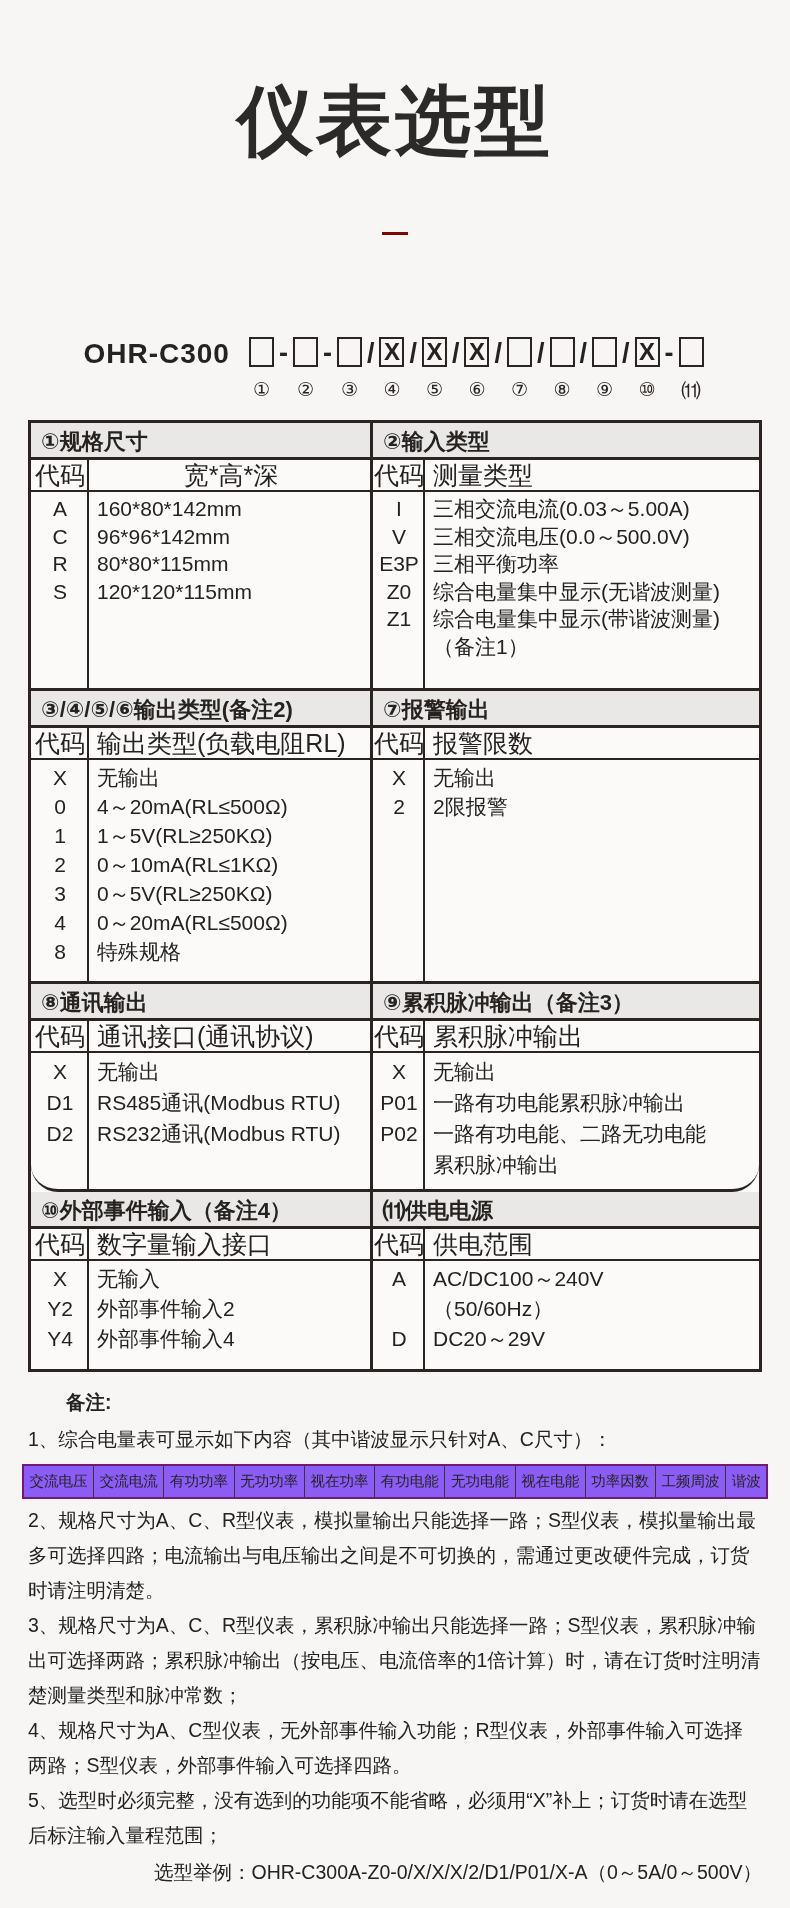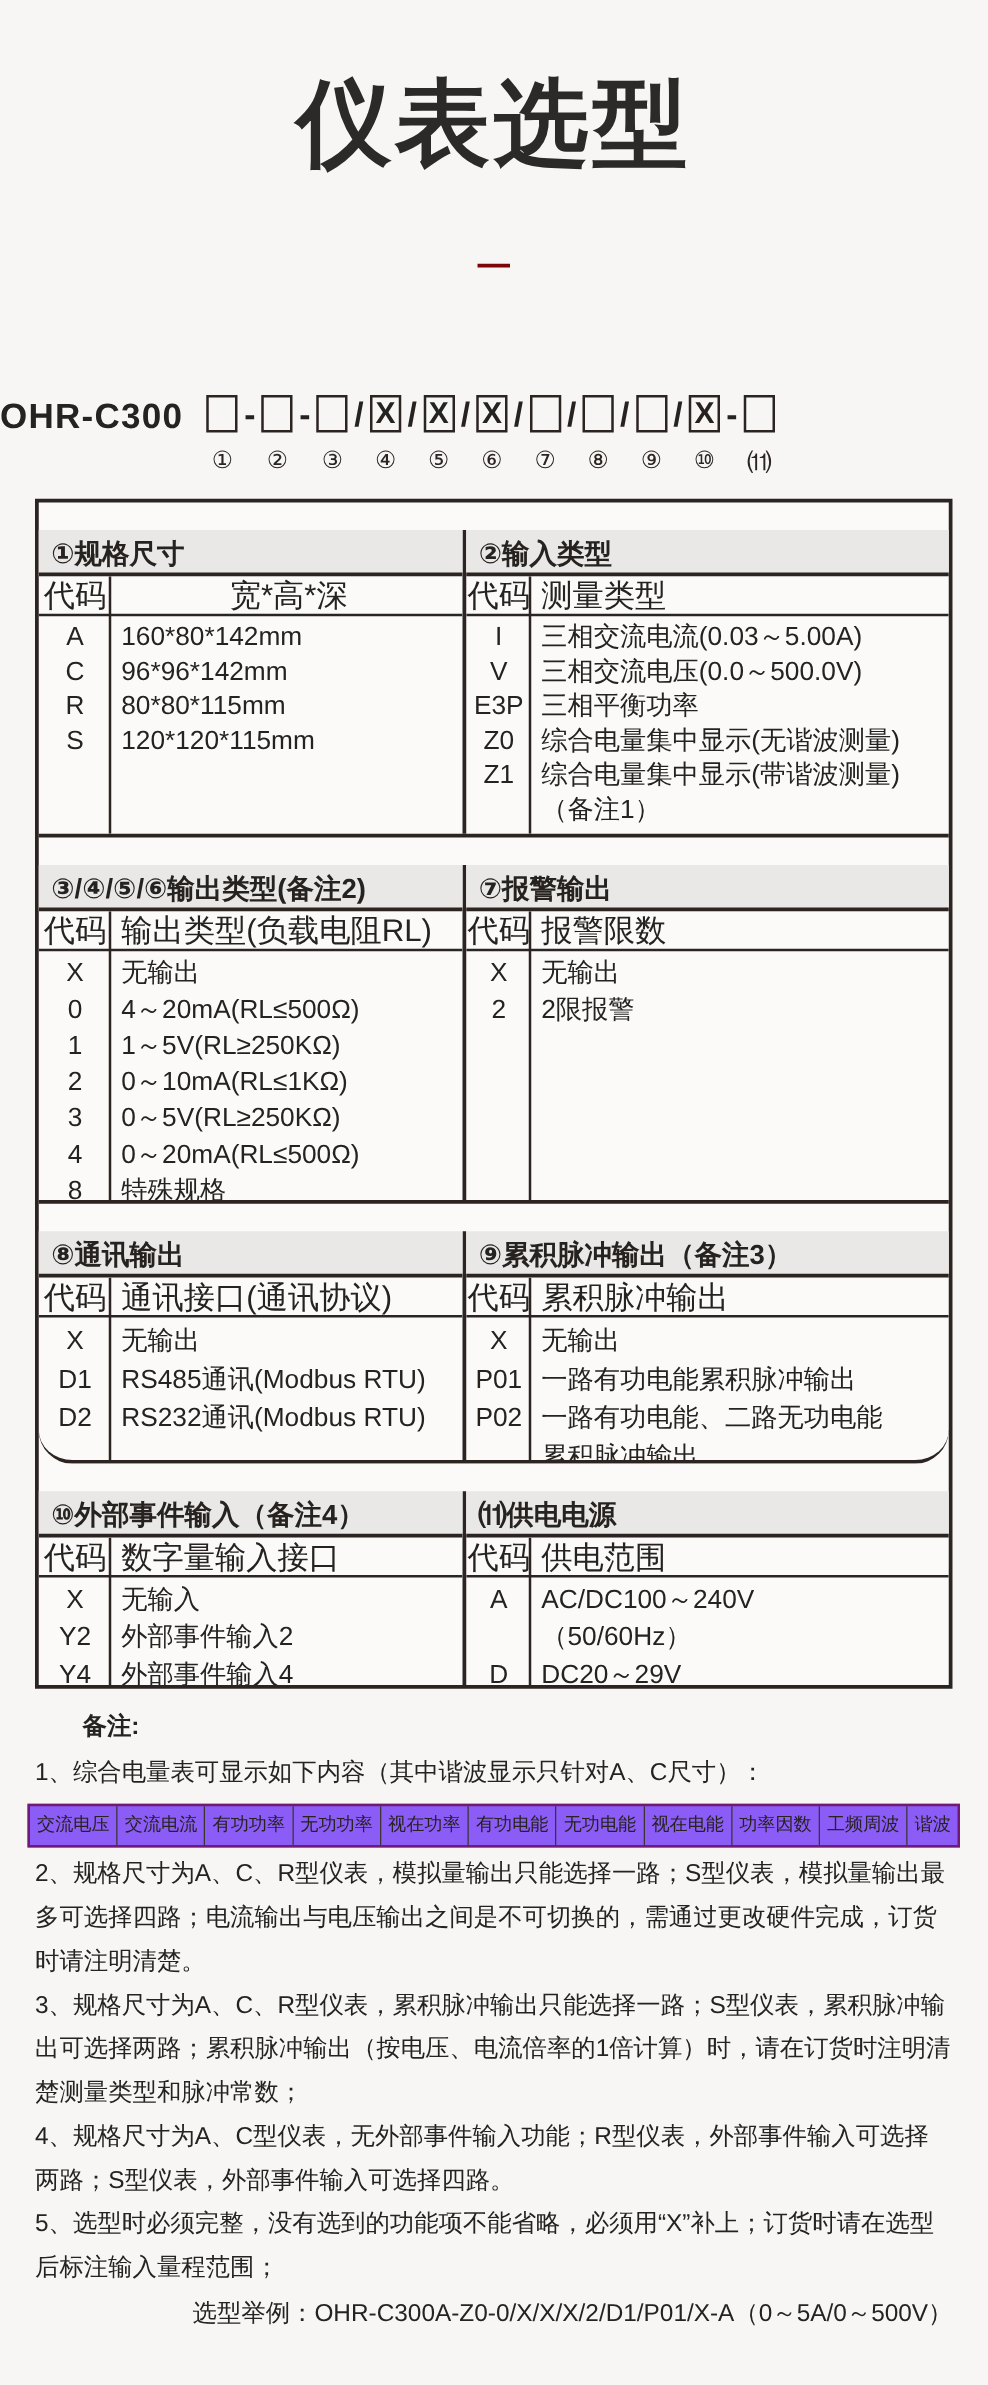--- a/index.html
+++ b/index.html
@@ -3,39 +3,39 @@
 <meta charset="utf-8">
 <style>
   * { box-sizing: border-box; }
   html,body { margin:0; padding:0; }
   body {
     width:790px; height:1908px; overflow:hidden;
     background:#f7f6f4; color:#262220;
     font-family:"Liberation Sans","DejaVu Sans",sans-serif;
   }
   
-  .page-title { padding-top:54px; text-align:center; font-size:76px; line-height:1.2;
+  .page-title { padding-top:75px; text-align:center; font-size:76px; line-height:1.2;
     font-weight:900; letter-spacing:3px; color:#2c2a28; }
   .dash { width:26px; height:3px; background:#7a0606; margin:66px auto 0; }
 
   
-  .code-line { display:flex; align-items:flex-start; margin-top:102px; }
+  .code-line { display:flex; align-items:flex-start; justify-content:center; margin-top:102px; }
   .prefix { font-size:28px; font-weight:600; letter-spacing:1px; line-height:34px; margin-right:16px; }
   .code-pos { display:flex; flex-direction:column; align-items:center; margin:0 3px; }
   .box { width:25px; height:30px; border:2.5px solid #2b2420; display:flex; align-items:center;
     justify-content:center; font-size:24px; font-weight:600; line-height:1; }
   .pos-num { margin-top:11px; font-size:19px; color:#2b2420; }
   .sep { font-size:27px; font-weight:600; line-height:32px; margin:0 2px; }
 
   
   .sel-table { margin:16px 28px 0; border:3px solid #2b2420; background:#fbfaf9; }
   .sec { display:flex; border-bottom:3px solid #2b2420; }
   .sec:last-child { border-bottom:none; }
   .sec0 { height:268px; } .sec1 { height:293px; } .sec2 { height:208px;border-radius:27px; } .sec3 { height:177px; }
-  .half { display:flex; flex-direction:column;margin-top:22px; }
+  .half { display:flex; flex-direction:column; }
   .half.left  { width:342px; border-right:3px solid #2b2420; }
   .half.right { flex:1; }
   .sec-title { height:37px; line-height:37px; background:#e9e8e6; border-bottom:3px solid #2b2420;
     font-size:22px; font-weight:700; padding-left:10px; white-space:nowrap; }
   .sec-body { position:relative; flex:1; overflow:hidden; }
   .vline { position:absolute; top:0; bottom:0; width:2px; background:#2b2420; }
   .left  .vline { left:56px; }
   .right .vline { left:50px; }
   .sub { display:flex; height:32px; align-items:center; border-bottom:2px solid #2b2420; font-size:25px; }
   .ch { text-align:center; }

